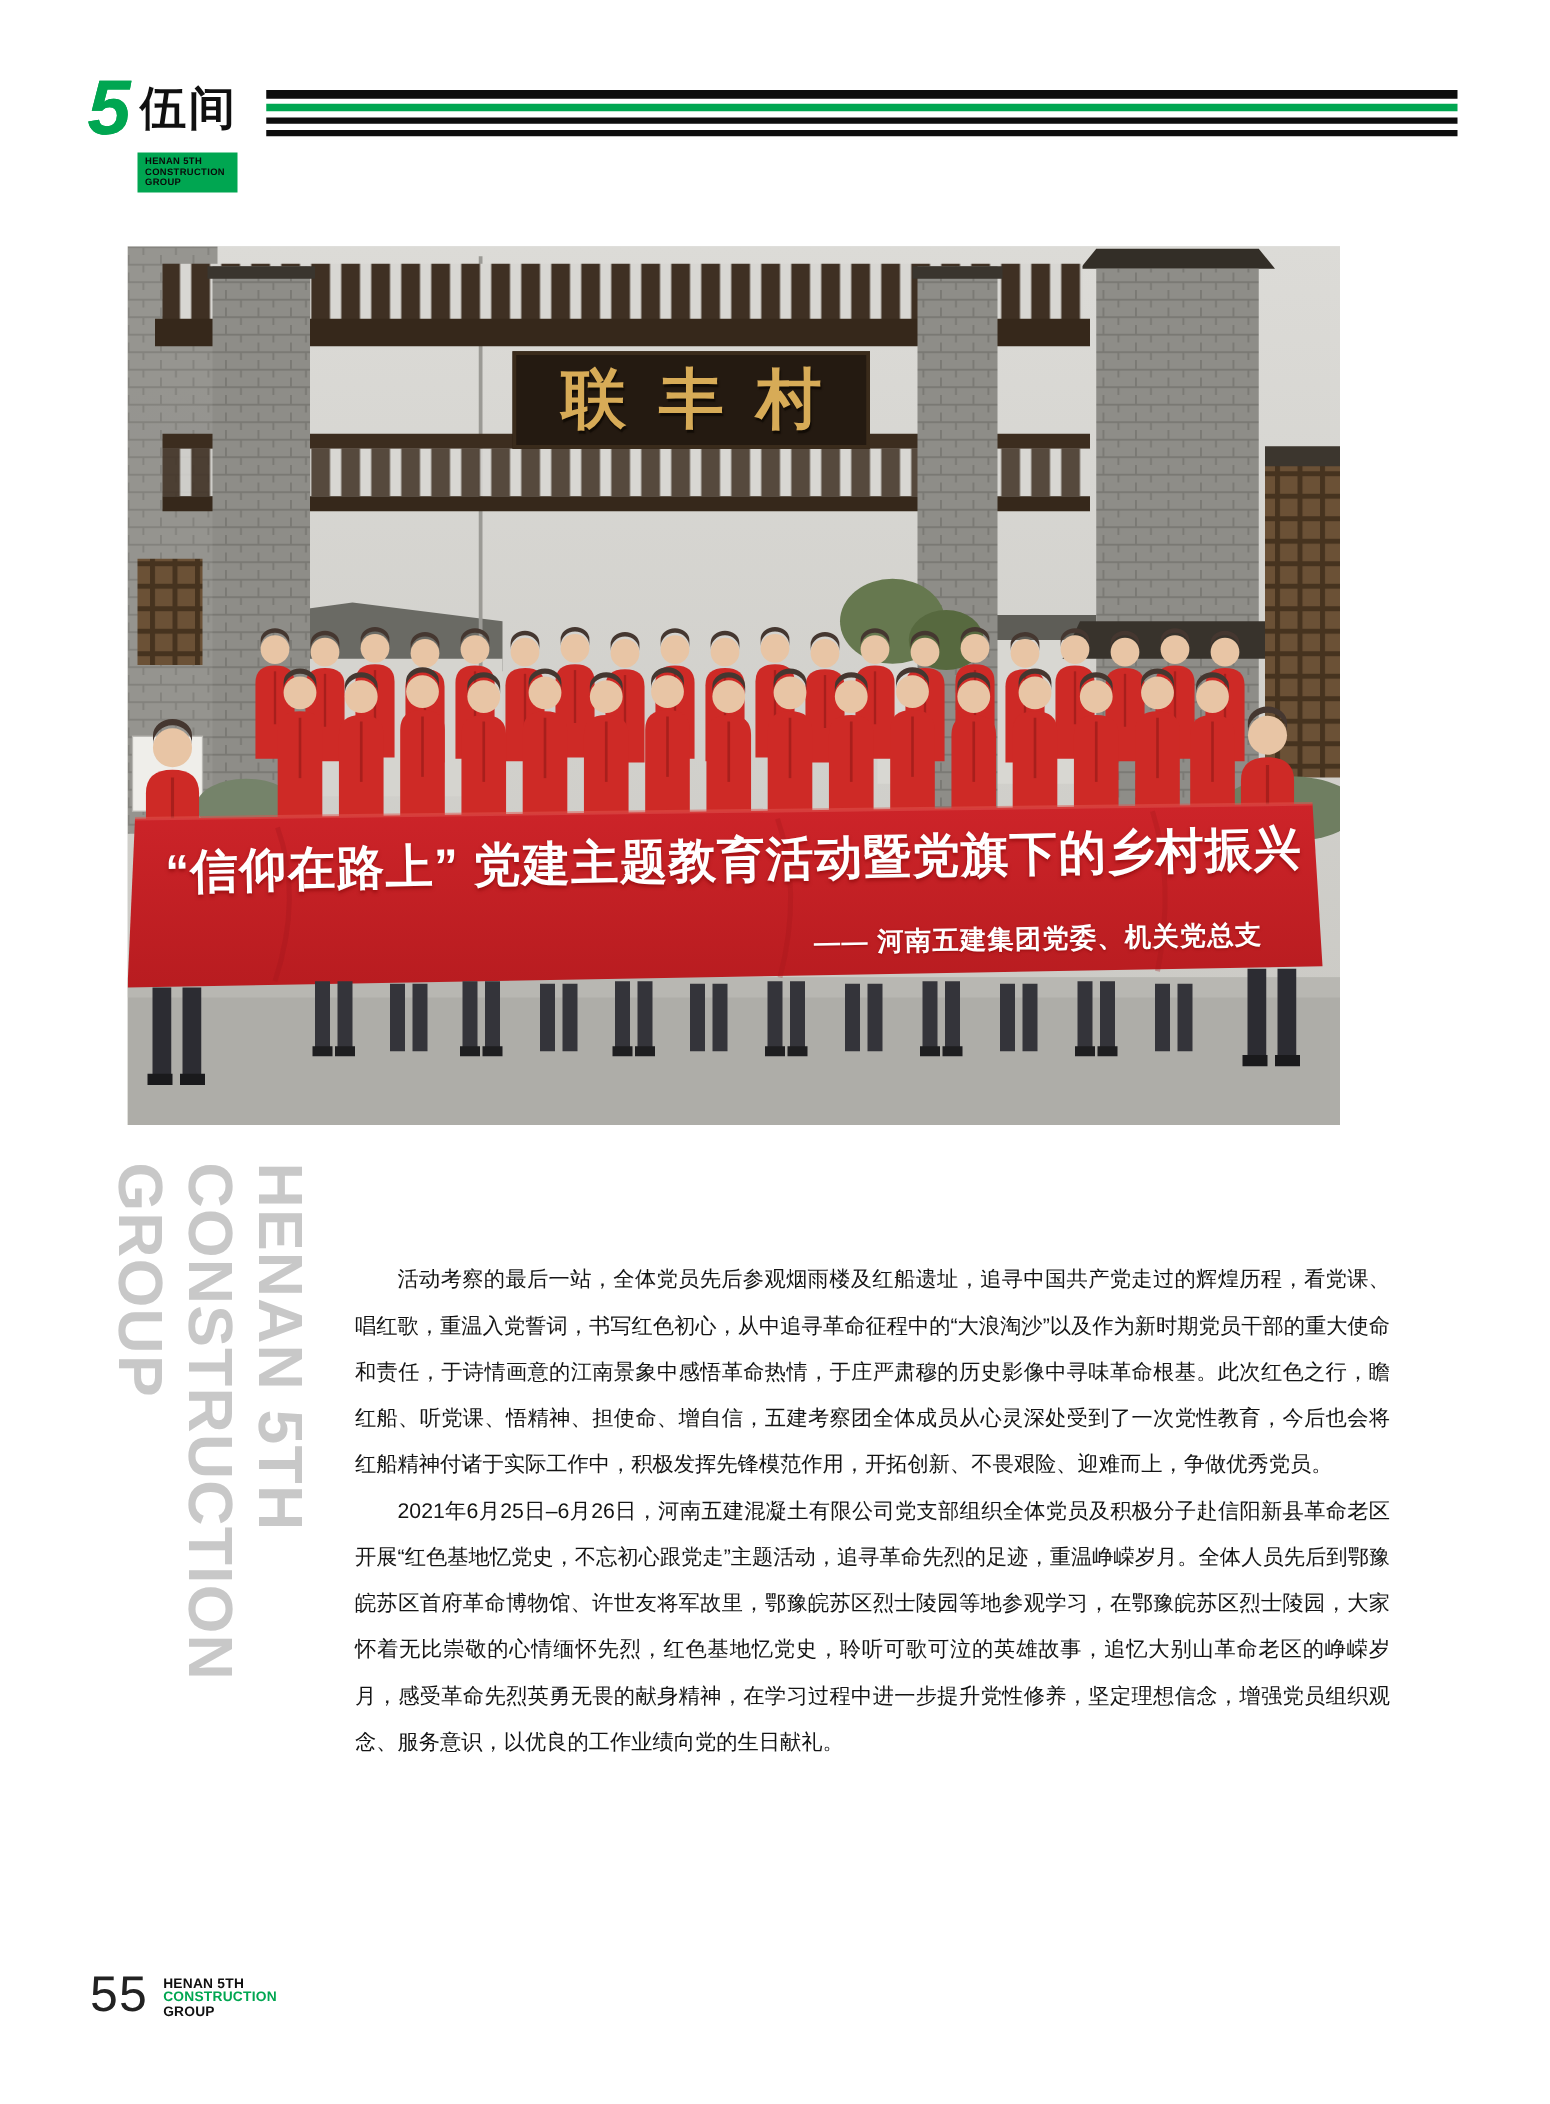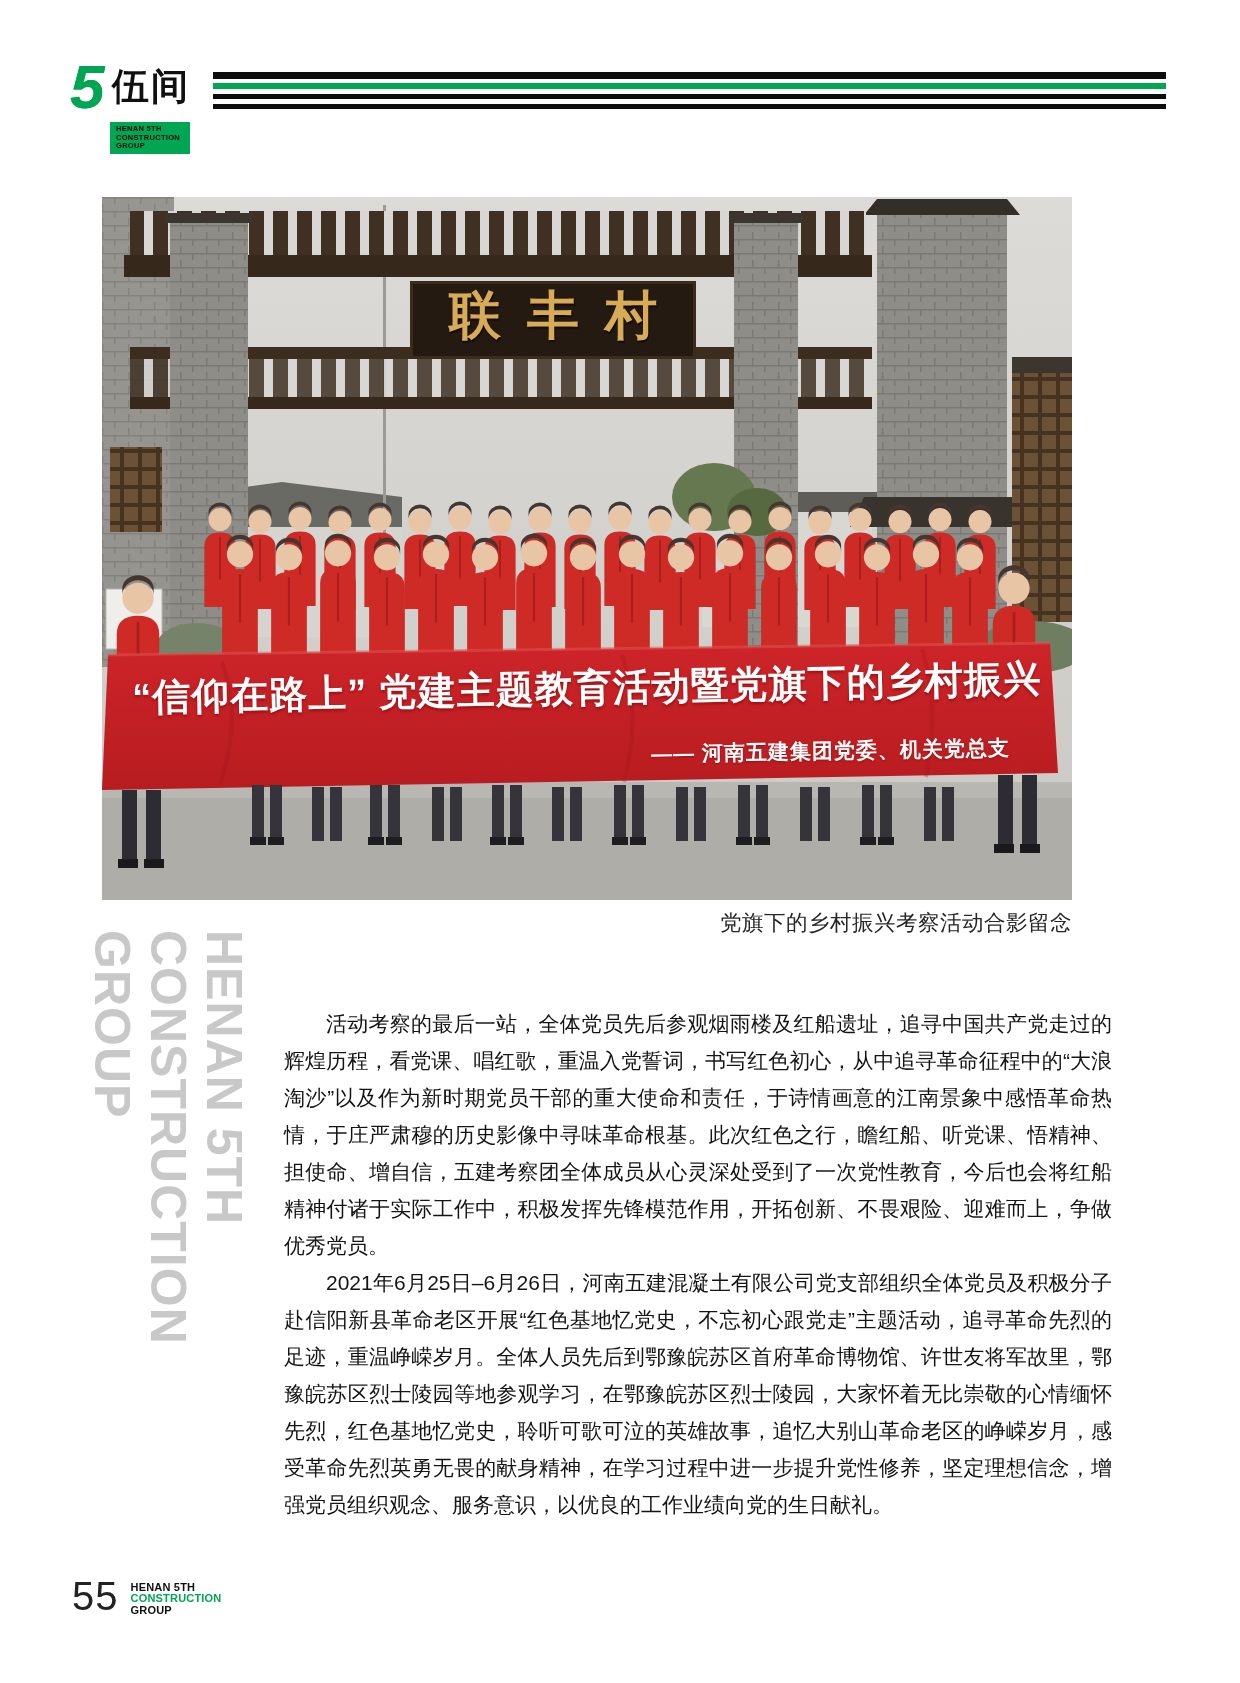--- a/index.html
+++ b/index.html
@@ -37,21 +37,21 @@
   .stripes .s4{height:5px;background:#0d0d0d;}
   
   .photo{
     position:absolute;left:102px;top:197px;width:970px;height:703px;
     overflow:hidden;background:#d8d7d3;
   }
   .photo svg{position:absolute;left:0;top:0;}
   .gate-sign{
     position:absolute;left:308px;top:84px;width:286px;height:78px;
     background:#241a11;border:3px solid #3a2b1b;box-sizing:border-box;
-    display:flex;align-items:center;justify-content:center;font-family:Liberation Mono, monospace;
+    display:flex;align-items:center;justify-content:center;
   }
   .gate-sign span{
     font-size:52px;font-weight:700;color:#d7ab57;
     letter-spacing:26px;margin-right:-26px;line-height:1;
     text-shadow:1px 2px 1px #120c06;
   }
   .banner-line1{
     position:absolute;left:20px;top:466px;width:930px;
     text-align:center;font-size:38px;font-weight:900;color:#ffffff;
     transform:rotate(-1.2deg);letter-spacing:1px;
@@ -70,21 +70,21 @@
   
   .watermark{
     position:absolute;top:930px;left:252px;width:480px;
     transform:rotate(90deg);transform-origin:0 0;
     font-size:50px;line-height:56px;font-weight:800;
     color:#c8c8c8;letter-spacing:1px;white-space:pre-line;
   }
   
   .article{
     position:absolute;left:284px;top:1005px;width:828px;
-    font-size:21px;line-height:37px;color:#141414;
+    font-size:17px;line-height:37px;color:#141414;
     text-align:justify;
   }
   .article p{margin:0;text-indent:2em;}
   
   .footer{position:absolute;left:72px;top:1576px;display:flex;align-items:flex-end;}
   .page-num{font-size:40px;line-height:40px;color:#222;font-weight:400;letter-spacing:1px;}
   .footer-brand{margin-left:12px;margin-top:3px;}
   .footer-brand div{font-size:11px;line-height:11.5px;font-weight:800;color:#101010;letter-spacing:.2px;}
   .footer-brand .green{color:var(--brand-green,#00a651);}
 </style>
@@ -285,21 +285,20 @@
       </g>
     </svg>
 
     <div class="gate-sign">
       <span>联丰村</span>
     </div>
     <div class="banner-line1">“信仰在路上” 党建主题教育活动暨党旗下的乡村振兴</div>
     <div class="banner-line2">—— 河南五建集团党委、机关党总支</div>
   </div>
 
-  <div class="caption">党旗下的乡村振兴考察活动合影留念</div>
 
   <div class="watermark">HENAN 5TH
 CONSTRUCTION
 GROUP</div>
 
   <div class="article">
     <p>活动考察的最后一站，全体党员先后参观烟雨楼及红船遗址，追寻中国共产党走过的辉煌历程，看党课、唱红歌，重温入党誓词，书写红色初心，从中追寻革命征程中的“大浪淘沙”以及作为新时期党员干部的重大使命和责任，于诗情画意的江南景象中感悟革命热情，于庄严肃穆的历史影像中寻味革命根基。此次红色之行，瞻红船、听党课、悟精神、担使命、增自信，五建考察团全体成员从心灵深处受到了一次党性教育，今后也会将红船精神付诸于实际工作中，积极发挥先锋模范作用，开拓创新、不畏艰险、迎难而上，争做优秀党员。</p>
     <p>2021年6月25日–6月26日，河南五建混凝土有限公司党支部组织全体党员及积极分子赴信阳新县革命老区开展“红色基地忆党史，不忘初心跟党走”主题活动，追寻革命先烈的足迹，重温峥嵘岁月。全体人员先后到鄂豫皖苏区首府革命博物馆、许世友将军故里，鄂豫皖苏区烈士陵园等地参观学习，在鄂豫皖苏区烈士陵园，大家怀着无比崇敬的心情缅怀先烈，红色基地忆党史，聆听可歌可泣的英雄故事，追忆大别山革命老区的峥嵘岁月，感受革命先烈英勇无畏的献身精神，在学习过程中进一步提升党性修养，坚定理想信念，增强党员组织观念、服务意识，以优良的工作业绩向党的生日献礼。</p>
   </div>
 

